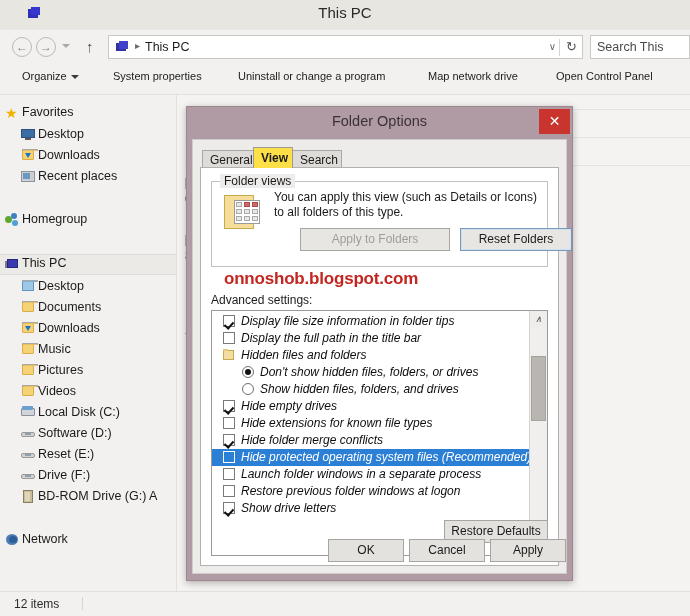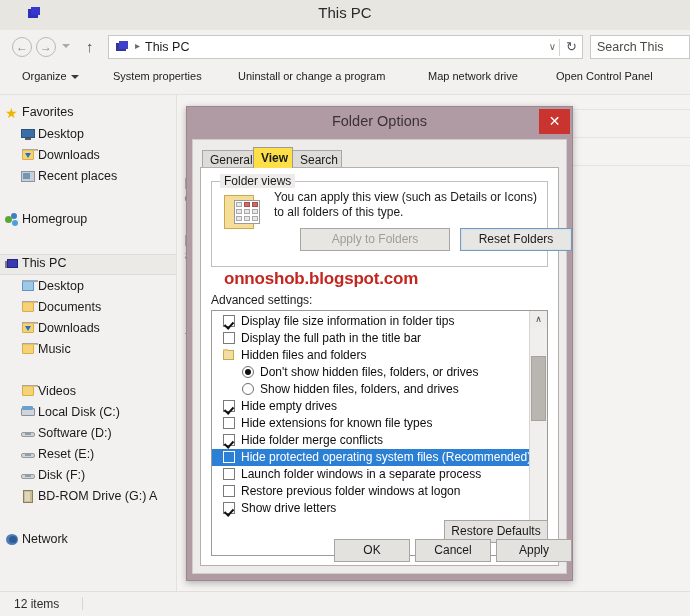--- a/index.html
+++ b/index.html
@@ -119,42 +119,42 @@
   .grouptxt{position:absolute;left:62px;top:8px;right:10px;font-size:12px;line-height:15px;color:#1a1a1a;}
   .btn{position:absolute;height:23px;background:#e4e2de;border:1px solid #a7a5a1;box-sizing:border-box;
        font-size:12px;line-height:21px;text-align:center;color:#1a1a1a;}
   .btn.disabled{color:#a09e9a;background:#e8e6e2;}
   .btn.focus{border:1px solid #7a98b8;box-shadow:inset 0 0 0 1px #cfe0ef;background:#e8e6e2;}
 
   
   .watermark{position:absolute;left:23px;top:101px;font-size:17px;font-weight:bold;color:#c3251f;letter-spacing:-.2px;}
 
   .advlbl{position:absolute;left:10px;top:125px;font-size:12px;color:#1a1a1a;}
-  .listbox{position:absolute;left:10px;top:142px;right:10px;height:246px;background:#fff;border:1px solid #9c9a96;box-sizing:border-box;overflow:hidden;}
+  .listbox{position:absolute;left:10px;top:142px;right:10px;height:246px;background:#fff;border:1px solid #9c9a96;box-sizing:border-box;overflow:hidden;font-style:italic;}
   .row{position:absolute;left:0;right:17px;height:17px;}
   .row .rtxt{position:absolute;top:1px;font-size:12px;color:#0d0d0d;white-space:nowrap;}
   .row.sel{background:#2b7fd4;}
   .row.sel .rtxt{color:#fff;}
   .cb{position:absolute;left:11px;top:2px;width:12px;height:12px;background:#fff;border:1px solid #7a7a76;box-sizing:border-box;}
   .cb.on::after{content:"";position:absolute;left:2px;top:4px;width:4px;height:7px;
                 border:solid #111;border-width:0 2px 2px 0;transform:rotate(42deg);}
   .cb.white{border-color:#fff;background:transparent;}
   .rb{position:absolute;left:30px;top:2px;width:12px;height:12px;border:1px solid #6f6f6b;border-radius:50%;background:#fff;box-sizing:border-box;}
   .rb.on::after{content:"";position:absolute;left:2px;top:2px;width:6px;height:6px;border-radius:50%;background:#111;}
   .fico{position:absolute;left:10px;top:2px;width:13px;height:12px;}
   .fico .f{position:absolute;left:1px;top:1px;width:11px;height:10px;background:#f3dda0;border:1px solid #c9a94f;box-sizing:border-box;}
   .fico .tb{position:absolute;left:1px;top:0;width:5px;height:2px;background:#e3c97f;}
 
   .vsb{position:absolute;right:0;top:0;bottom:0;width:17px;background:#f0efed;border-left:1px solid #d6d4d0;}
   .vsb .arw{position:absolute;left:0;right:0;height:16px;text-align:center;font-size:9px;line-height:16px;color:#4a4a48;background:#efedeb;}
   .vsb .arw.up{top:0;}
   .vsb .arw.dn{bottom:0;}
   .vsb .thumb{position:absolute;left:1px;right:1px;top:45px;height:65px;background:#b9b6b1;border:1px solid #a6a39e;box-sizing:border-box;}
 
-  .btnrow{position:absolute;left:0;right:0;bottom:10px;height:24px;margin-left:6px;}
+  .btnrow{position:absolute;left:0;right:0;bottom:10px;height:24px;}
 </style>
 </head>
 <body>
 
 <div class="explorer">
 
   <div class="winbar">
     <div class="wicon">
         <i class="sq1"></i>
         <i class="sq2"></i>
@@ -255,20 +255,27 @@
         </span>
         <span class="lbl" style="left: 38px;">Downloads</span>
       </div>
       <div class="navitem" style="top: 246px;">
         <span class="ico folder" style="left: 21px;">
           <i class="f"></i>
           <i class="tab"></i>
         </span>
         <span class="lbl" style="left: 38px;">Music</span>
       </div>
+      <div class="navitem" style="top: 267px;">
+        <span class="ico folder" style="left: 21px;">
+          <i class="f"></i>
+          <i class="tab"></i>
+        </span>
+        <span class="lbl" style="left: 38px;">Pictures</span>
+      </div>
       <div class="navitem" style="top: 288px;">
         <span class="ico folder" style="left: 21px;">
           <i class="f"></i>
           <i class="tab"></i>
         </span>
         <span class="lbl" style="left: 38px;">Videos</span>
       </div>
       <div class="navitem" style="top: 309px;">
         <span class="ico hdd" style="left: 21px;">
           <i class="b"></i>
@@ -288,21 +295,21 @@
           <i class="b"></i>
           <i class="d"></i>
         </span>
         <span class="lbl" style="left: 38px;">Reset (E:)</span>
       </div>
       <div class="navitem" style="top: 372px;">
         <span class="ico drive" style="left: 21px;">
           <i class="b"></i>
           <i class="d"></i>
         </span>
-        <span class="lbl" style="left: 38px;">Disk (F:)</span>
+        <span class="lbl" style="left: 38px;">Drive (F:)</span>
       </div>
       <div class="navitem" style="top: 393px;">
         <span class="ico bd" style="left: 21px;">
           <i class="b"></i>
           <i class="i"></i>
         </span>
         <span class="lbl" style="left: 38px;">BD-ROM Drive (G:) A</span>
       </div>
       <div class="navitem" style="top: 436px;">
         <span class="ico net" style="left: 5px;">

